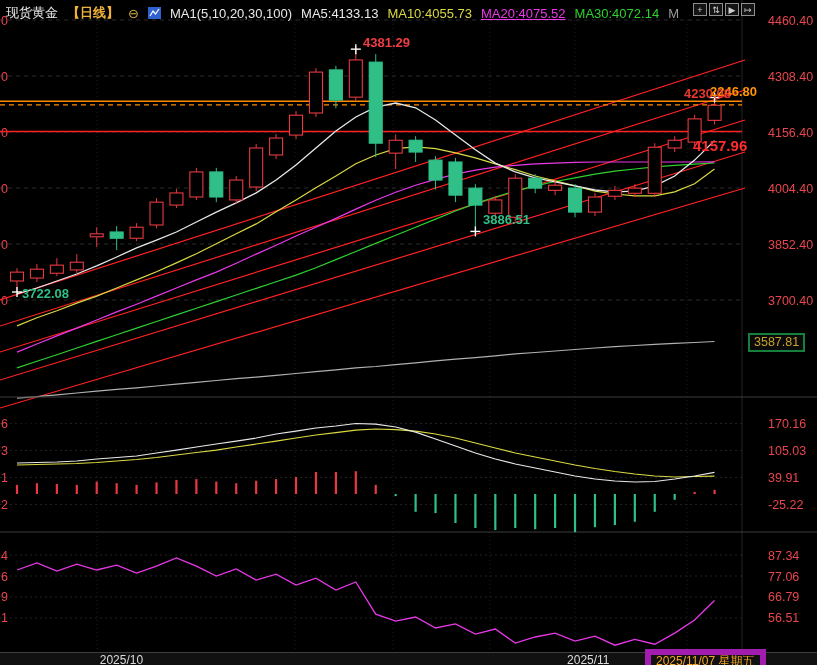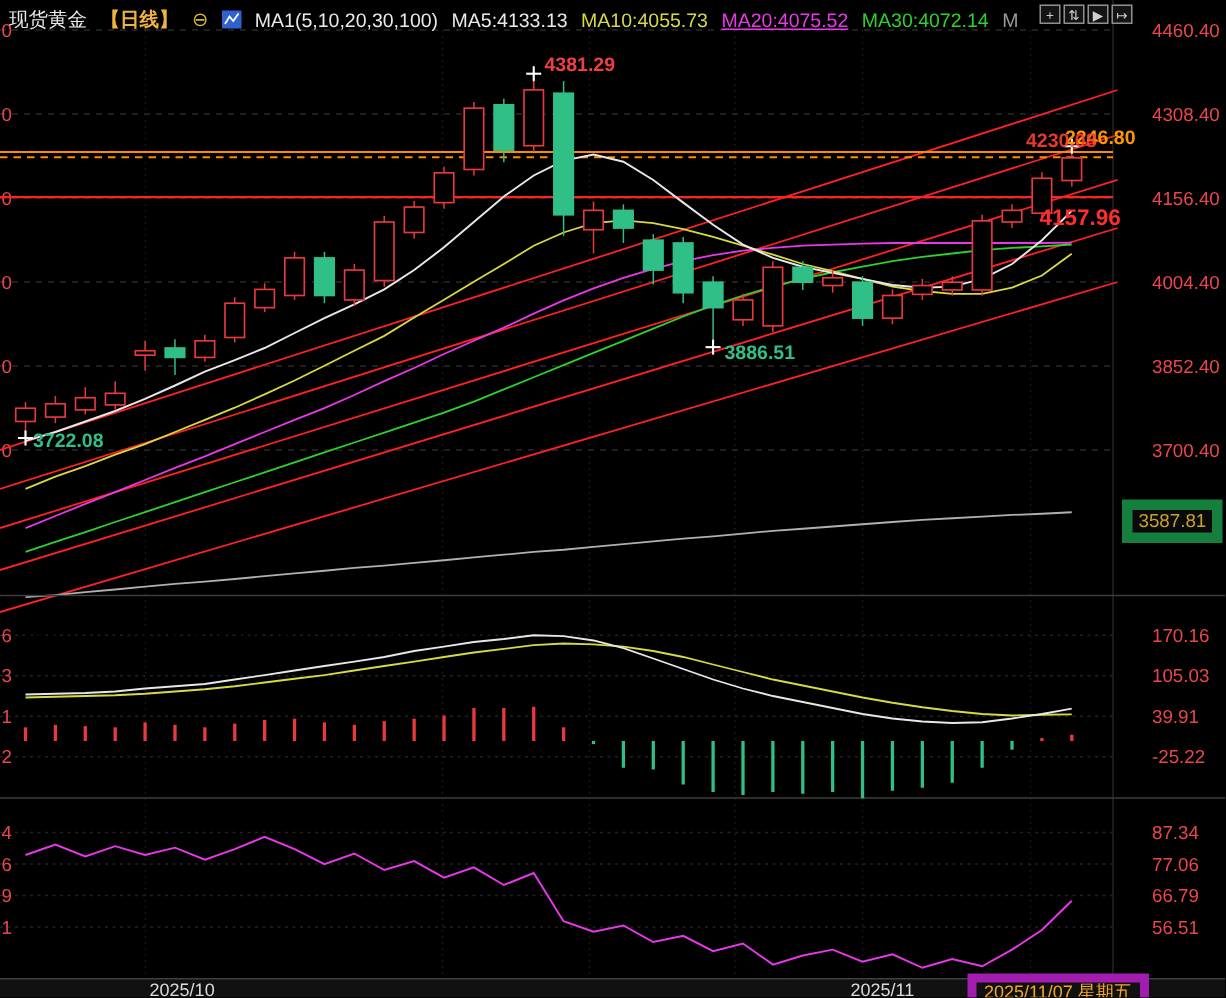--- a/index.html
+++ b/index.html
@@ -20,21 +20,21 @@
   .toolbar{position:absolute;left:693px;top:3px;display:flex;gap:2px;z-index:6;}
   .tool{width:14px;height:13px;border:1px solid #8f8f8f;background:#141414;color:#cfcfcf;
         font-size:9px;line-height:12px;text-align:center;box-sizing:border-box;}
   .subhdr{position:absolute;display:flex;gap:10px;font-size:13px;white-space:nowrap;z-index:5;}
   .ann{position:absolute;font-size:13px;font-weight:bold;z-index:4;white-space:nowrap;}
   .red{color:#ef3e44;}
   .teal{color:#2fbf87;}
   .bigred{color:#ff2d2d;font-size:15px;}
   .orange{color:#ff9500;}
   .redorange{color:#ff4030;}
-  .tag{position:absolute;left:748px;border:7px solid #15803d;background:#0a0a0a;color:#c8a12e;
+  .tag{position:absolute;left:748px;border:2px solid #15803d;background:#0a0a0a;color:#c8a12e;
        font-size:12.5px;padding:0 4px;line-height:15px;z-index:4;}
   .xaxis{position:absolute;left:0;top:652px;width:817px;height:13px;background:#111;
          border-top:1px solid #3f3f3f;z-index:3;}
   .xtick{position:absolute;top:653px;color:#dcdcdc;font-size:12px;z-index:4;white-space:nowrap;}
   .curdate{position:absolute;left:645px;top:649px;height:13px;line-height:13px;padding:0 5px;
            border:6px solid #a21caf;color:#f5a623;font-size:12px;z-index:5;white-space:nowrap;}
   .watermark{position:absolute;left:682px;top:608px;font-size:37px;color:#dcdcdc;opacity:.92;
              letter-spacing:1px;z-index:6;}
 </style>
 </head>
@@ -259,21 +259,21 @@
 </div>
 
 <div class="subhdr" style="left:8px;top:536px;">
   <span class="w">RSI(14,14,14)</span>
   <span class="w">RSI1:65.09</span>
   <span class="y">RSI2:65.09</span>
   <span class="m">RSI3:65.09</span>
 </div>
 
 <div class="ann red" style="left:363px;top:35px;">4381.29</div>
-<div class="ann teal" style="left:483px;top:227px;text-align:center;">3886.51</div>
+<div class="ann teal" style="left:483px;top:212px;text-align:center;">3886.51</div>
 <div class="ann teal" style="left:22px;top:286px;text-align:right;">3722.08</div>
 <div class="ann bigred" style="left:693px;top:113px;margin-top:24px;">4157.96</div>
 <div class="ann orange" style="left:710px;top:84px;">2246.80</div>
 <div class="ann redorange" style="left:684px;top:86px;opacity:.9;text-align:center;">4230.08</div>
 <div class="tag" style="top:333px;">3587.81</div>
 
 <div class="xaxis"></div>
 <div class="xtick" id="xtick0" style="left: 99.72px;">2025/10</div>
 <div class="xtick" id="xtick1" style="left: 567.04px;">2025/11</div>
 <div class="curdate">2025/11/07 星期五</div>

